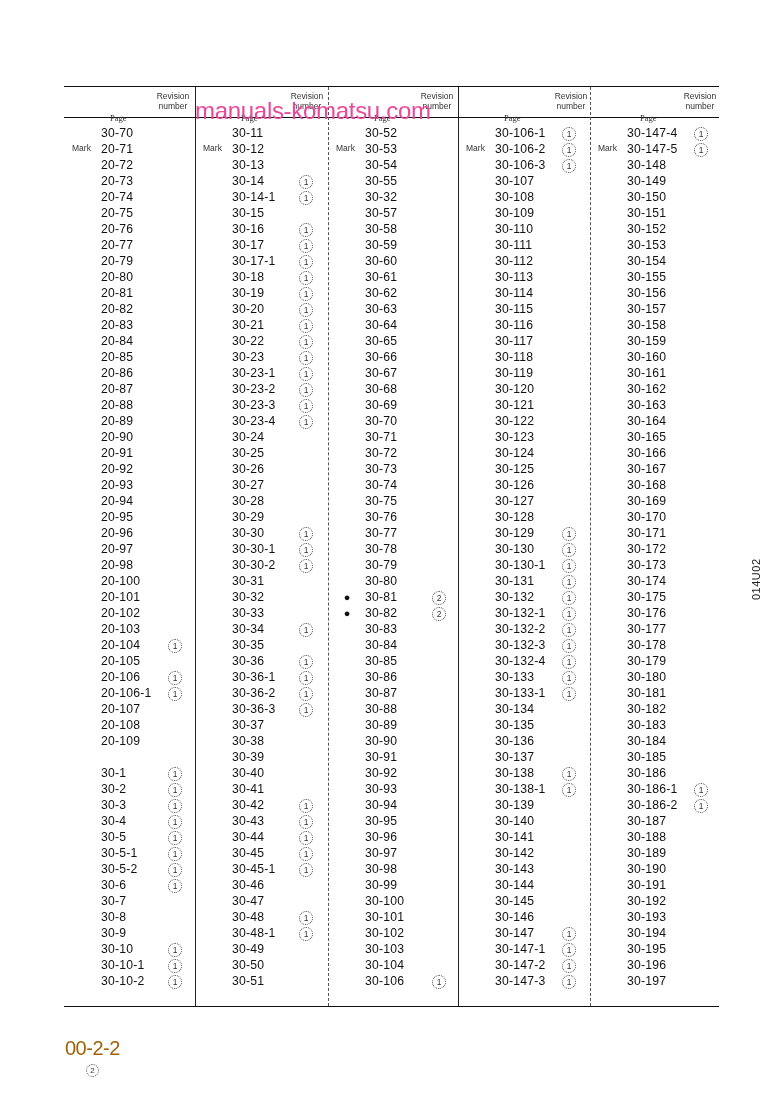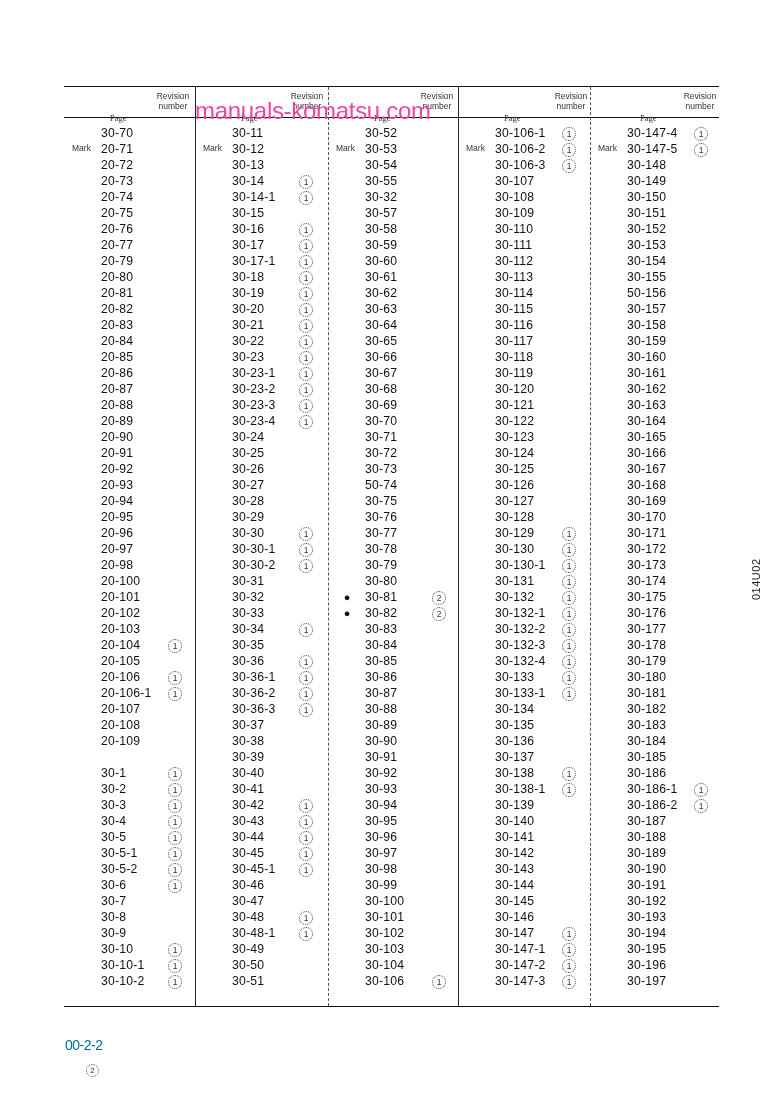--- a/index.html
+++ b/index.html
@@ -18,21 +18,21 @@
   .ghdr .pg { left:46px; top:24px;font-family:Liberation Serif, serif; }
   .ghdr .rv { left:86px; top:2px; line-height:10px; text-align:center; }
   .rows { position:absolute; left:0; top:38px; right:0; }
   .row { position:relative; height:16px; font-size:12.2px; line-height:16px; }
   .row .mark { position:absolute; left:12px; top:0; width:14px; text-align:center; font-size:11px; }
   .row .page { position:absolute; left:37px; top:0; white-space:nowrap; letter-spacing:0.2px; }
   .row .rev { position:absolute; left:104px; top:2px; width:12px; height:12px; border:1px dotted #444;
               border-radius:50%; font-size:8.5px; line-height:12px; text-align:center; color:#333; }
   .watermark { position:absolute; left:195px; top:97px; font-size:24px; color:#ec4899;
                letter-spacing:-0.3px; white-space:nowrap; }
-  .footer-page { position:absolute; left:65px; top:1037px; font-size:14px; color:#0369a1; letter-spacing:-0.5px; }
+  .footer-page { position:absolute; left:65px; top:1037px; font-size:20px; color:#a16207; letter-spacing:-0.5px; }
   .footer-rev { position:absolute; left:86px; top:1064px; width:11px; height:11px; border:1px dotted #444;
                 border-radius:50%; font-size:8px; line-height:11px; text-align:center; color:#333; }
   .side-code { position:absolute; left:750px; top:600px; transform:rotate(-90deg); transform-origin:left top;
                font-size:11px; color:#222; white-space:nowrap; letter-spacing:0.5px; }
 </style>
 </head>
 <body>
 
 <div class="table">
   <div class="hdr-line"></div>
@@ -628,21 +628,21 @@
         <div class="row">
           <span class="mark"></span>
           <span class="page">30-72</span>
         </div>
         <div class="row">
           <span class="mark"></span>
           <span class="page">30-73</span>
         </div>
         <div class="row">
           <span class="mark"></span>
-          <span class="page">50-74</span>
+          <span class="page">30-74</span>
         </div>
         <div class="row">
           <span class="mark"></span>
           <span class="page">30-75</span>
         </div>
         <div class="row">
           <span class="mark"></span>
           <span class="page">30-76</span>
         </div>
         <div class="row">
@@ -1057,21 +1057,21 @@
         <div class="row">
           <span class="mark"></span>
           <span class="page">30-154</span>
         </div>
         <div class="row">
           <span class="mark"></span>
           <span class="page">30-155</span>
         </div>
         <div class="row">
           <span class="mark"></span>
-          <span class="page">50-156</span>
+          <span class="page">30-156</span>
         </div>
         <div class="row">
           <span class="mark"></span>
           <span class="page">30-157</span>
         </div>
         <div class="row">
           <span class="mark"></span>
           <span class="page">30-158</span>
         </div>
         <div class="row">

